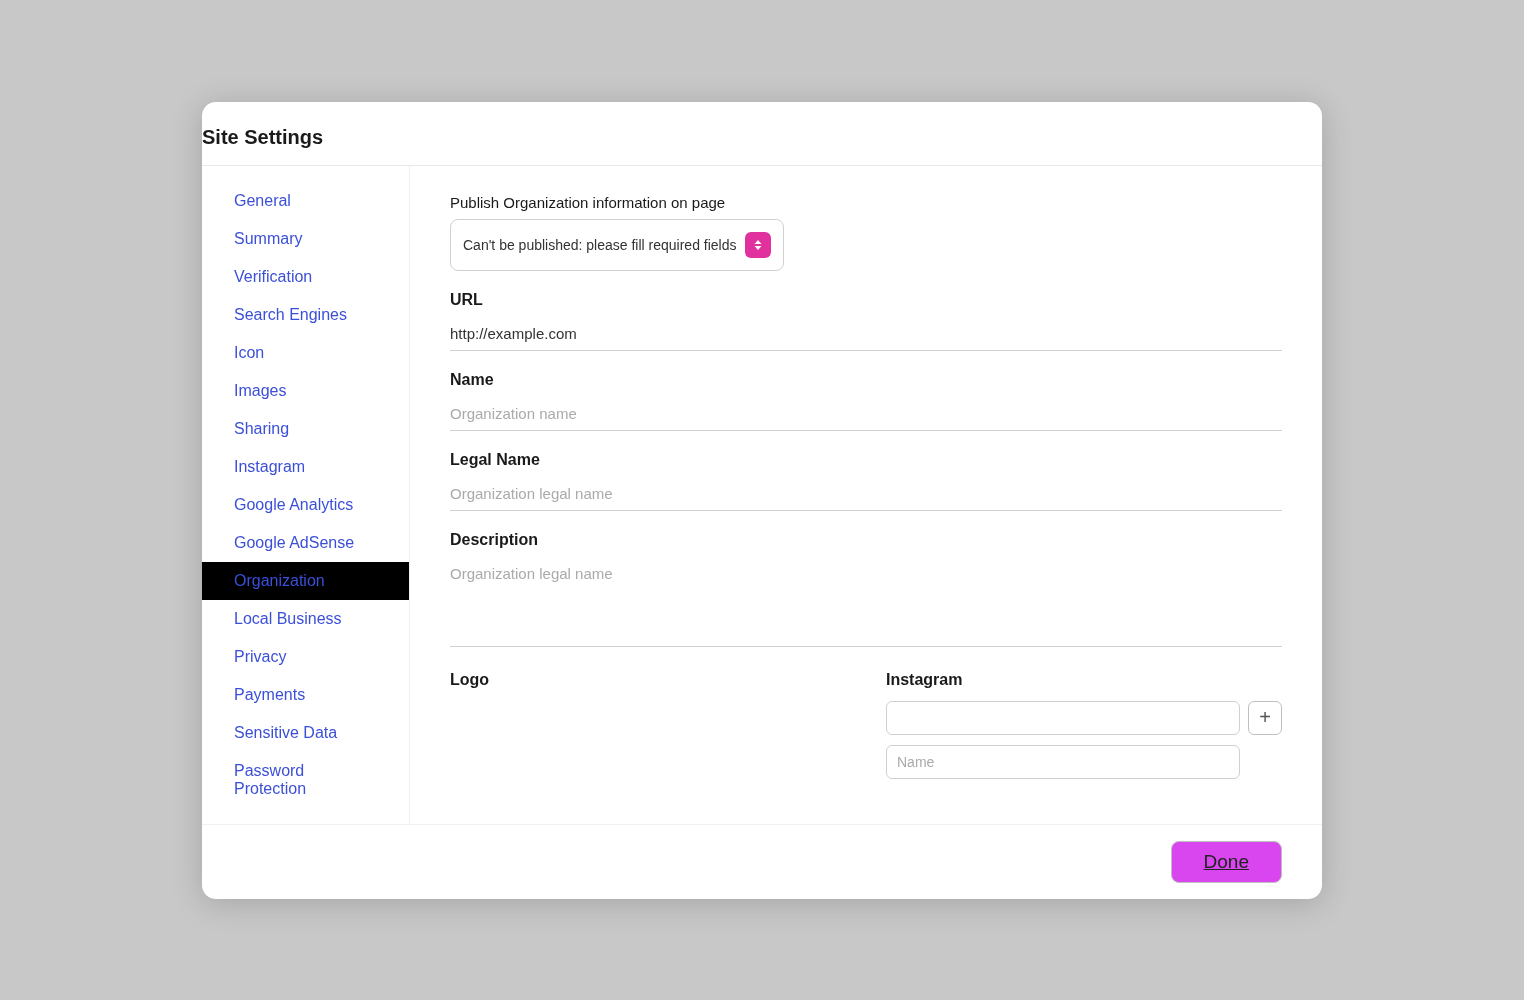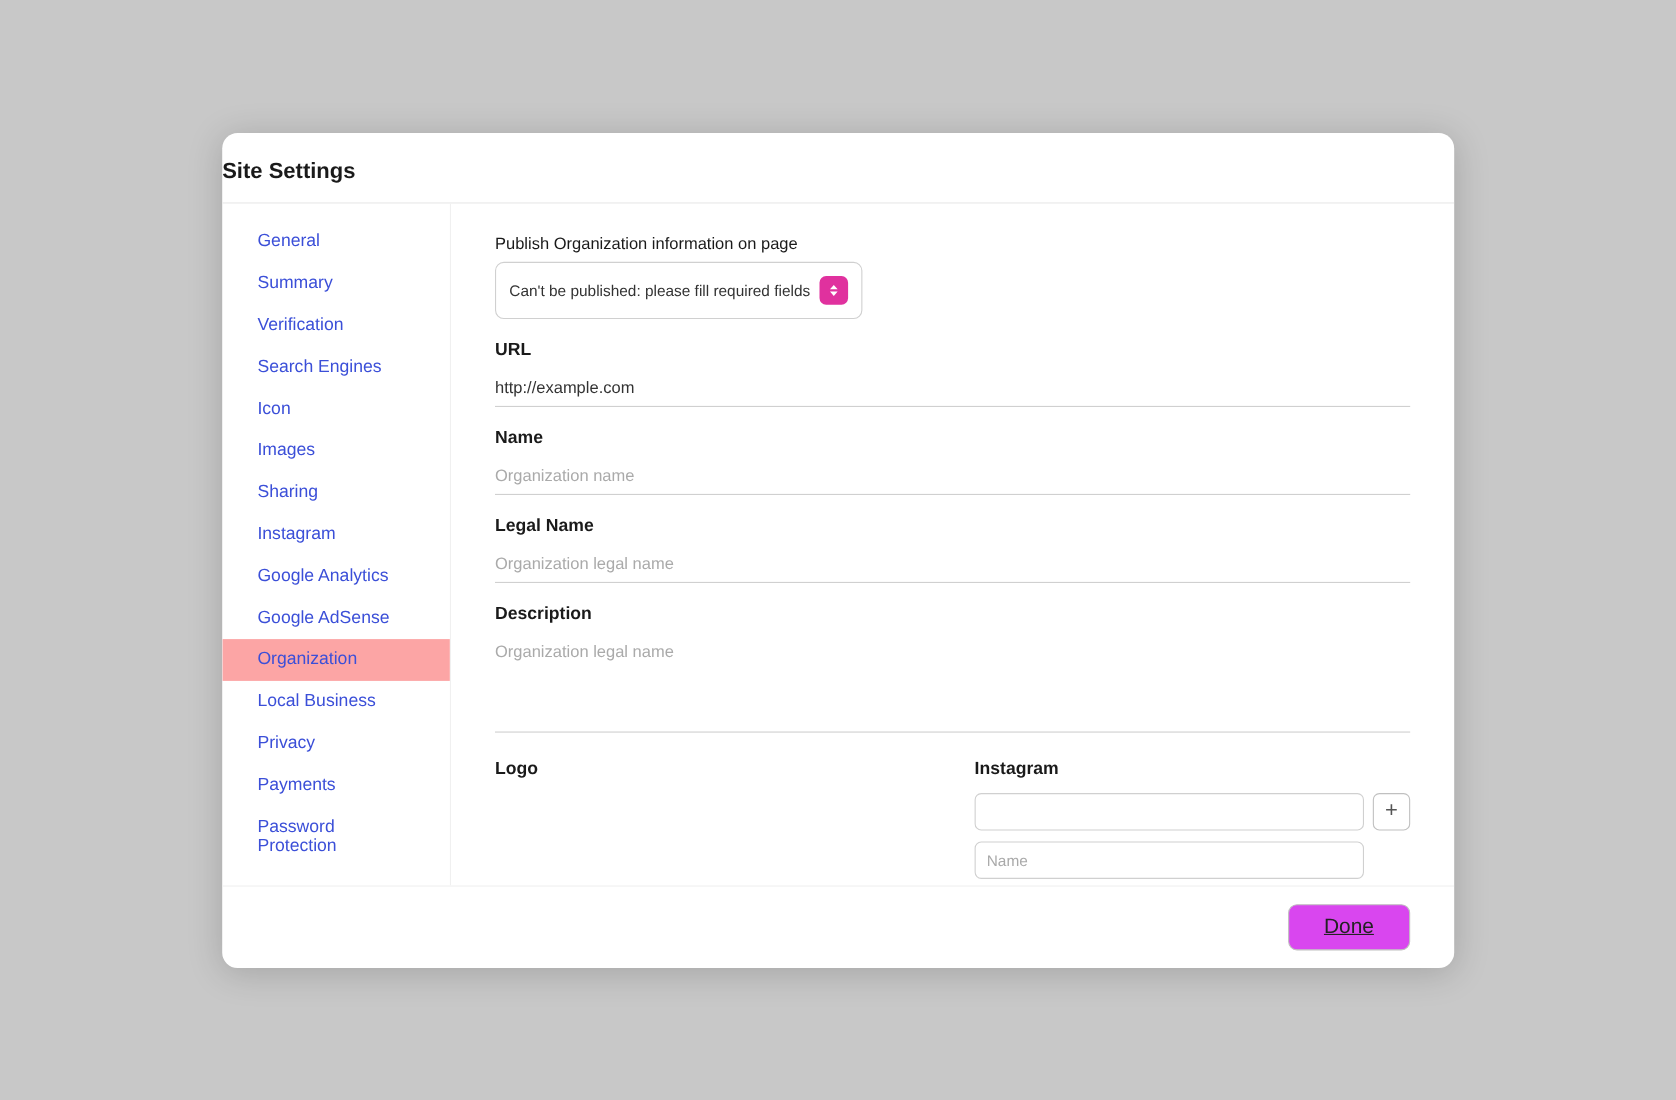--- a/index.html
+++ b/index.html
@@ -56,21 +56,21 @@
     .sidebar-item {
       padding: 10px 32px;
       font-size: 16px;
       font-weight: 500;
       color: #3b4fd8;
       cursor: pointer;
       border-radius: 0;
     }
 
     .sidebar-item.active {
-      background: #fca5a5;
+      background: #000000;
       color: #3b4fd8;
     }
 
     
     .main-content {
       flex: 1;
       padding: 28px 40px 0 40px;
       overflow-y: auto;
     }
 
@@ -301,20 +301,21 @@
       <div class="sidebar-item">Icon</div>
       <div class="sidebar-item">Images</div>
       <div class="sidebar-item">Sharing</div>
       <div class="sidebar-item">Instagram</div>
       <div class="sidebar-item">Google Analytics</div>
       <div class="sidebar-item">Google AdSense</div>
       <div class="sidebar-item active">Organization</div>
       <div class="sidebar-item">Local Business</div>
       <div class="sidebar-item">Privacy</div>
       <div class="sidebar-item">Payments</div>
+      <div class="sidebar-item">Sensitive Data</div>
       <div class="sidebar-item">Password Protection</div>
     </nav>
 
     <div class="main-content">
 
       <div class="publish-section section-block">
         <div class="publish-label">Publish Organization information on page</div>
         <div class="publish-select-wrapper">
           <span class="publish-select-text">Can't be published: please fill required fields</span>
           <div class="publish-select-icon">

